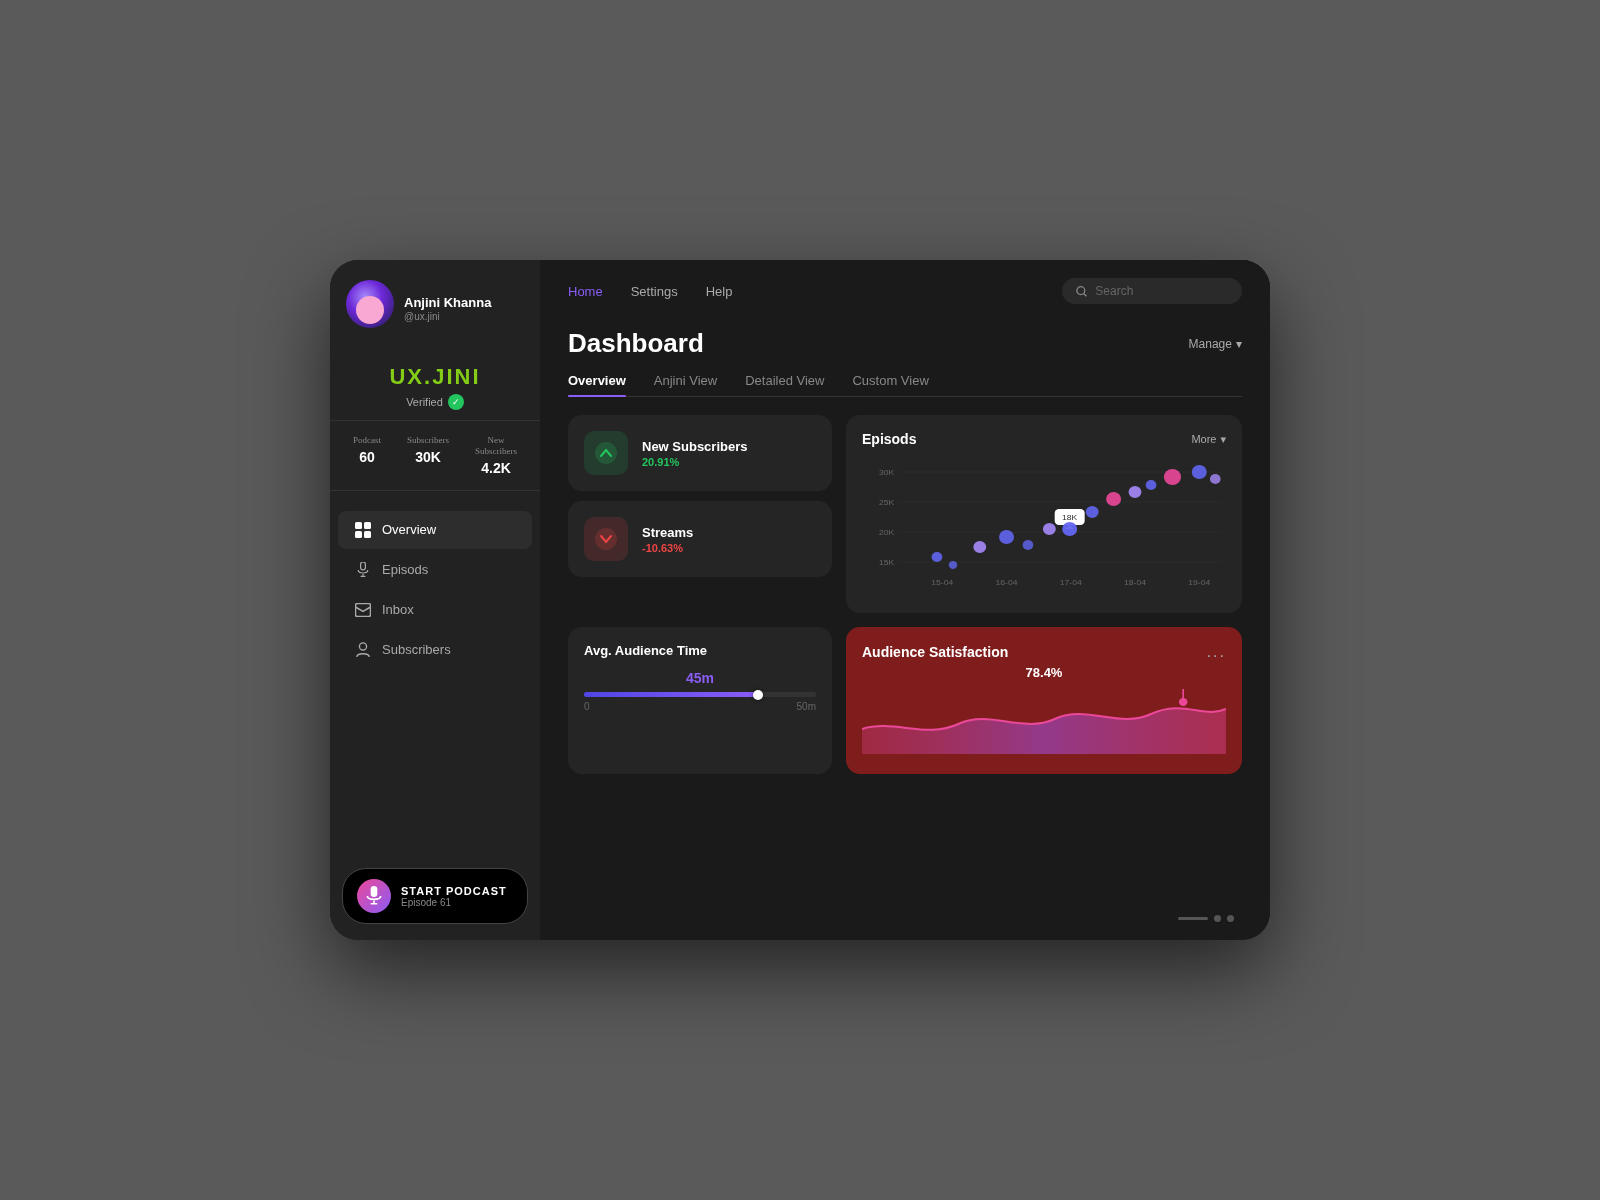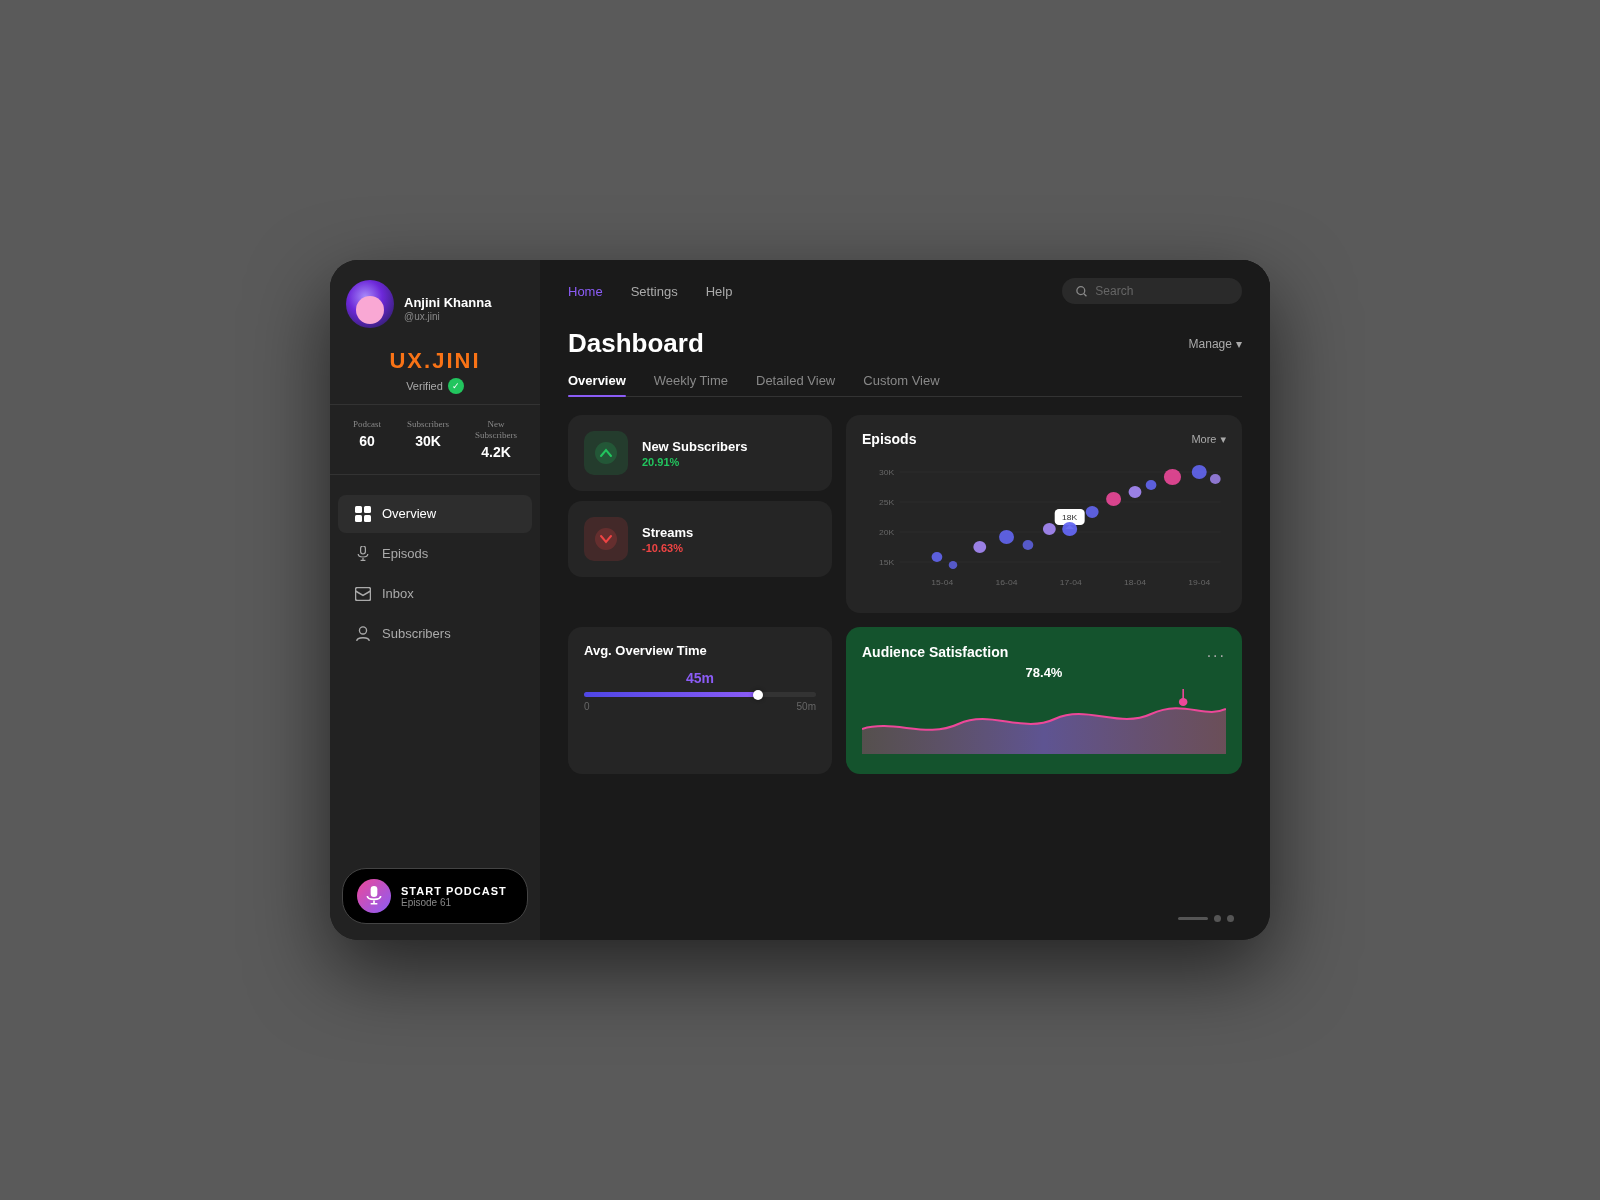--- a/index.html
+++ b/index.html
@@ -62,24 +62,25 @@
       color: #ffffff;
       font-size: 13px;
       font-weight: 600;
     }
     .profile-handle {
       color: #888;
       font-size: 10px;
       margin-top: 1px;
     }
     .brand-name {
-      color: #f97316;
+      color: #84cc16;
       font-size: 22px;
       font-weight: 700;
       letter-spacing: 2px;
+      margin-top: 16px;
       margin-bottom: 4px;
     }
     .verified-row {
       display: flex;
       align-items: center;
       gap: 5px;
       color: #aaa;
       font-size: 11px;
     }
     .verified-icon {
@@ -400,21 +401,21 @@
       transform: translateX(-50%);
       box-shadow: 0 0 4px rgba(0,0,0,0.4);
     }
     .progress-labels {
       display: flex;
       justify-content: space-between;
       color: #666;
       font-size: 10px;
     }
     .satisfaction-card {
-      background: #14532d;
+      background: #7f1d1d;
       border-radius: 14px;
       padding: 16px;
       position: relative;
     }
     .satisfaction-header {
       display: flex;
       align-items: center;
       justify-content: space-between;
       margin-bottom: 4px;
     }
@@ -589,21 +590,21 @@
       <div class="dashboard-header">
         <h1 class="dashboard-title">Dashboard</h1>
         <div class="manage-btn">
           <span>Manage</span>
           <span>▾</span>
         </div>
       </div>
 
       <div class="tabs-row">
         <div class="tab active">Overview</div>
-        <div class="tab">Weekly Time</div>
+        <div class="tab">Anjini View</div>
         <div class="tab">Detailed View</div>
         <div class="tab">Custom View</div>
       </div>
 
       <div class="cards-grid">
 
         <div class="left-col">
           <div class="metric-card">
             <div class="metric-icon green">
               <svg width="22" height="22" viewBox="0 0 22 22" fill="none">
@@ -677,21 +678,21 @@
               <circle cx="315" cy="15" r="7" fill="#6366f1" opacity="0.9"></circle>
               <circle cx="330" cy="22" r="5" fill="#a78bfa" opacity="0.8"></circle>
             </svg>
           </div>
         </div>
       </div>
 
       <div class="bottom-cards">
 
         <div class="listening-card">
-          <div class="listening-title">Avg. Overview Time</div>
+          <div class="listening-title">Avg. Audience Time</div>
           <div class="listening-value">45m</div>
           <div class="progress-track">
             <div class="progress-fill" style="width: 75%;"></div>
             <div class="progress-thumb" style="left: 75%;"></div>
           </div>
           <div class="progress-labels">
             <span>0</span>
             <span>50m</span>
           </div>
         </div>

